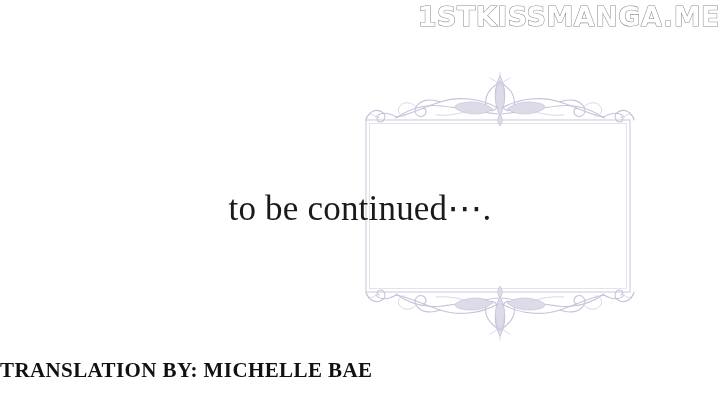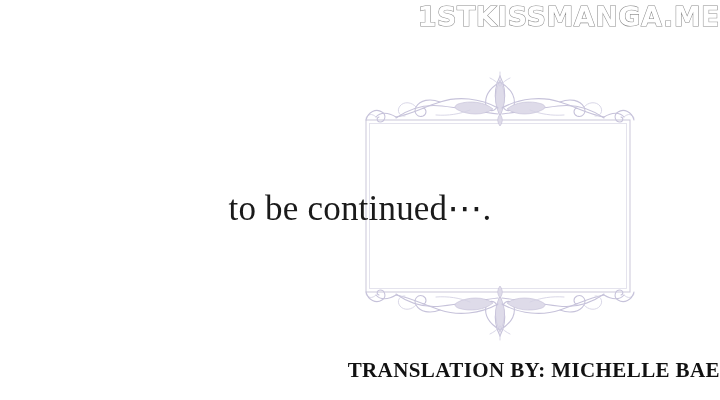--- a/index.html
+++ b/index.html
@@ -93,21 +93,21 @@
     letter-spacing: 0.2px;
     white-space: pre;
   }
 
   
   #credit-text {
     position: absolute;
     left: 0;
     top: 358px;
     width: 720px;
-    text-align: right;
+    text-align: left;
     font-family: "Liberation Serif", serif;
     font-size: 21px;
     font-weight: bold;
     color: #111111;
     letter-spacing: 0.4px;
   }
 </style>
 </head>
 <body>
 

